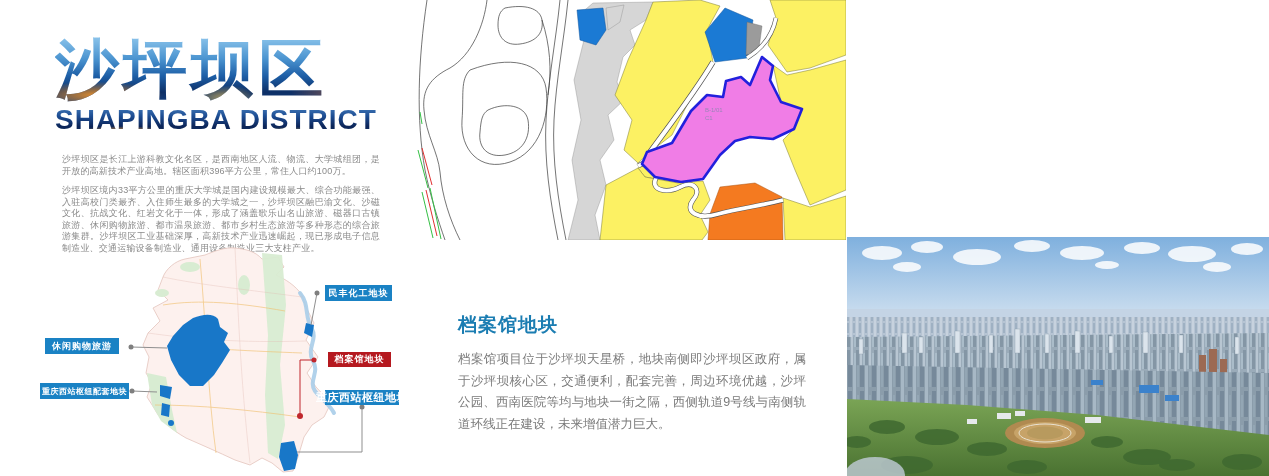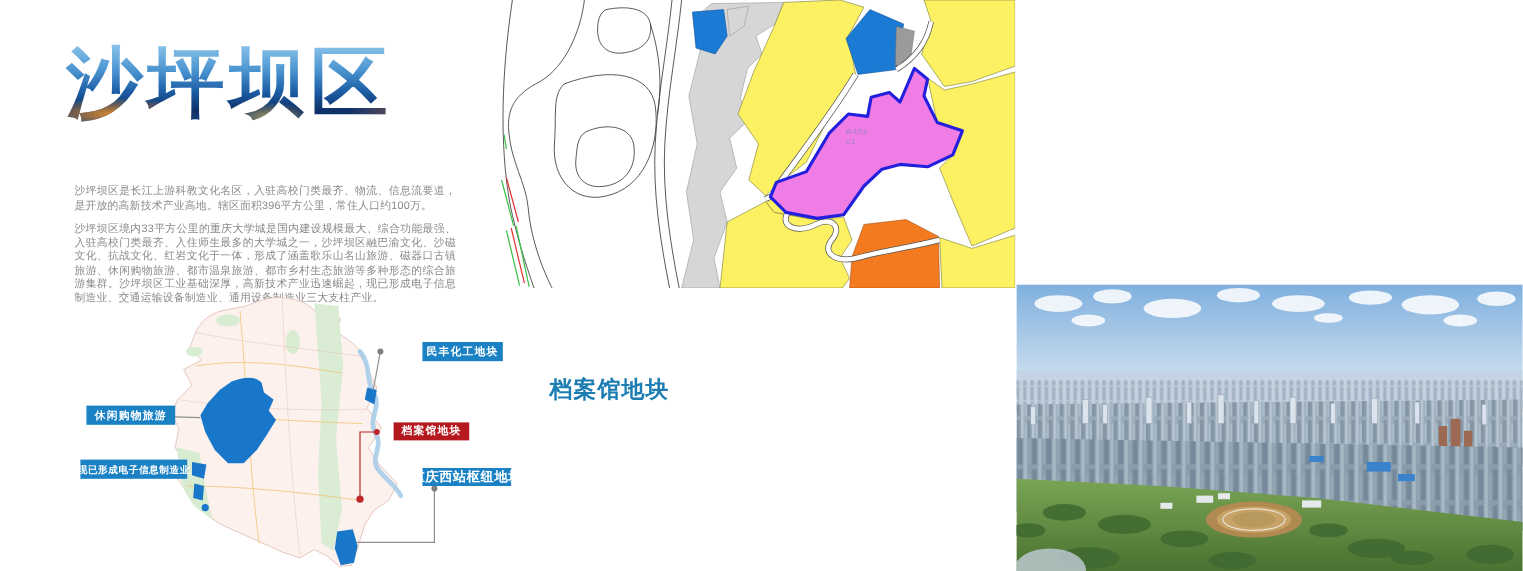--- a/index.html
+++ b/index.html
@@ -34,45 +34,46 @@
     color:#8a8a8a;text-align:justify;
   }
   
   .planning-map{position:absolute;left:410px;top:0;width:436px;height:240px;}
   
   .district-map-svg{position:absolute;left:0;top:245px;width:420px;height:231px;}
   .map-label{
     position:absolute;color:#ffffff;font-size:9px;font-weight:bold;letter-spacing:1px;
     display:flex;align-items:center;justify-content:center;white-space:nowrap;
   }
-  .map-label.blue{background:#1a82c4;margin-left:27px;}
+  .map-label.blue{background:#1a82c4;}
   .map-label.red{background:#b5191f;}
   .lbl-minfeng{left:325px;top:285px;width:67px;height:16px;}
   .lbl-univ{left:45px;top:338px;width:74px;height:16px;}
   .lbl-archive{left:328px;top:352px;width:63px;height:15px;}
   .lbl-support{left:40px;top:383px;width:89px;height:16px;font-size:8px;letter-spacing:.5px;}
   .lbl-hub{left:325px;top:390px;width:74px;height:15px;font-size:11px;letter-spacing:.5px;}
   
   .parcel-section{position:absolute;left:458px;top:312px;width:348px;}
   .parcel-section h2{margin:0 0 11px 0;font-size:19px;font-weight:bold;color:#1b7db2;letter-spacing:1px;}
   .parcel-section p{margin:0;font-size:12.5px;line-height:21.5px;color:#7a7a7a;text-align:justify;}
   
   .aerial-photo{position:absolute;left:847px;top:237px;width:422px;height:239px;}
 </style>
 </head>
 <body>
 
 <div class="slide">
 
   <div class="title-block">
     <div class="title-cn">沙坪坝区</div>
+    <div class="title-en">SHAPINGBA DISTRICT</div>
   </div>
 
   <div class="intro">
-    <p>沙坪坝区是长江上游科教文化名区，入驻高校门类最齐、物流、信息流要道，是开放的高新技术产业高地。辖区面积396平方公里，常住人口约100万。</p>
+    <p>沙坪坝区是长江上游科教文化名区，是西南地区人流、物流、大学城组团，是开放的高新技术产业高地。辖区面积396平方公里，常住人口约100万。</p>
     <p>沙坪坝区境内33平方公里的重庆大学城是国内建设规模最大、综合功能最强、入驻高校门类最齐、入住师生最多的大学城之一，沙坪坝区融巴渝文化、沙磁文化、抗战文化、红岩文化于一体，形成了涵盖歌乐山名山旅游、磁器口古镇旅游、休闲购物旅游、都市温泉旅游、都市乡村生态旅游等多种形态的综合旅游集群。沙坪坝区工业基础深厚，高新技术产业迅速崛起，现已形成电子信息制造业、交通运输设备制造业、通用设备制造业三大支柱产业。</p>
   </div>
 
   <svg class="planning-map" viewBox="0 0 436 240" preserveAspectRatio="none">
     <rect width="436" height="240" fill="#ffffff"></rect>
     <g stroke="#3a3a3a" stroke-width="0.7" fill="none">
       <path d="M17,0 C8,60 6,120 15,170 C20,195 28,220 35,240"></path>
       <path d="M77,0 C74,25 62,55 40,68 C20,78 12,90 14,110 C16,135 28,152 30,172 C32,196 40,220 50,240"></path>
       <path d="M95,8 C115,4 130,8 132,20 C134,34 125,42 110,44 C96,46 88,38 88,25 C88,16 90,11 95,8 Z"></path>
       <path d="M60,70 C100,55 132,62 136,88 C140,116 130,152 100,162 C70,172 50,150 52,120 C54,95 50,80 60,70 Z"></path>
@@ -162,25 +163,26 @@
     <g>
       <path d="M314,115 L300,115 L300,170" stroke="#c0272d" stroke-width="1" fill="none"></path>
       <circle cx="314" cy="115" r="2.5" fill="#c0272d"></circle>
       <circle cx="300" cy="171" r="3" fill="#c0272d"></circle>
     </g>
   </svg>
 
   <div class="map-label blue lbl-minfeng">民丰化工地块</div>
   <div class="map-label blue lbl-univ">休闲购物旅游</div>
   <div class="map-label red lbl-archive">档案馆地块</div>
-  <div class="map-label blue lbl-support">现已形成电子信息制造业</div>
+  <div class="map-label blue lbl-support">重庆西站枢纽配套地块</div>
   <div class="map-label blue lbl-hub">重庆西站枢纽地块</div>
 
   <section class="parcel-section">
     <h2>档案馆地块</h2>
+    <p>档案馆项目位于沙坪坝天星桥，地块南侧即沙坪坝区政府，属于沙坪坝核心区，交通便利，配套完善，周边环境优越，沙坪公园、西南医院等均与地块一街之隔，西侧轨道9号线与南侧轨道环线正在建设，未来增值潜力巨大。</p>
   </section>
 
   <svg class="aerial-photo" viewBox="0 0 422 239" preserveAspectRatio="none">
     <defs>
       <linearGradient id="skyG" x1="0" y1="0" x2="0" y2="1">
         <stop offset="0" stop-color="#7fb0de"></stop>
         <stop offset="1" stop-color="#d9e6f2"></stop>
       </linearGradient>
       <linearGradient id="grassG" x1="0" y1="0" x2="0" y2="1">
         <stop offset="0" stop-color="#7aa455"></stop>

